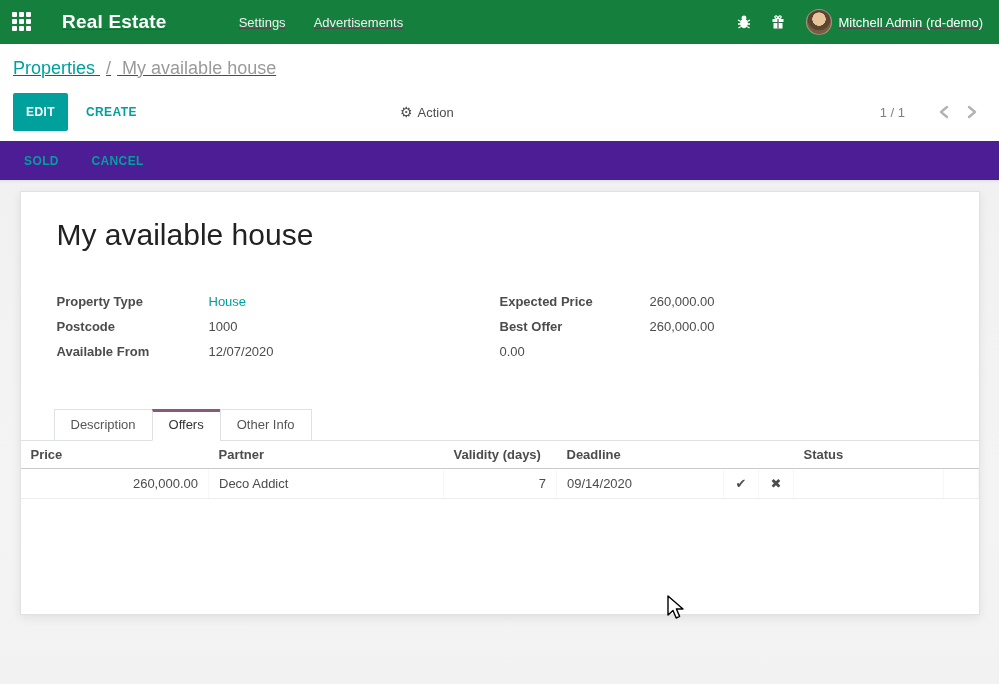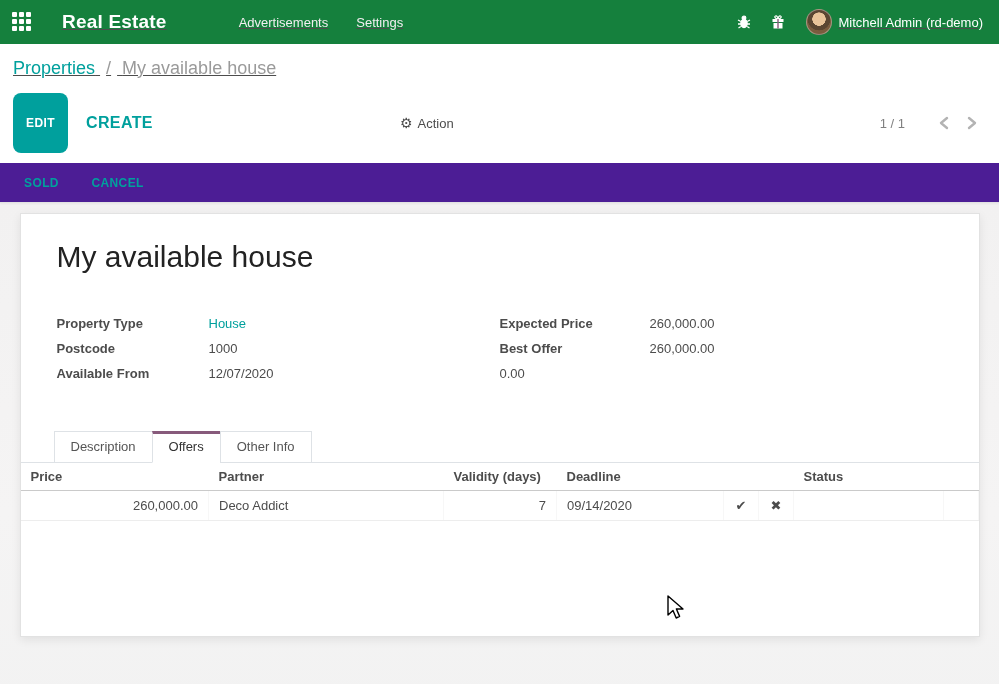--- a/index.html
+++ b/index.html
@@ -21,22 +21,22 @@
 
   
   .breadcrumb-bar { padding:14px 16px 6px 13px; background:#fff;text-decoration:underline; }
   .breadcrumb { font-size:18px; }
   .bc-parent { color:#00A09D; cursor:pointer; }
   .bc-sep { color:#9a9a9a; padding:0 6px; }
   .bc-current { color:#9a9a9a; }
 
   
   .control-panel { display:flex; align-items:center; padding:8px 16px 10px 13px; background:#fff; position:relative; }
-  .btn-edit { background:#00A09D; color:#fff; border:none; font-size:12px; font-weight:bold; padding:23px 13px; letter-spacing:.4px; cursor:pointer; border-radius:8px; font-family:inherit; }
-  .btn-create { background:none; border:none; color:#00A09D; font-size:16px; font-weight:bold; letter-spacing:.4px; margin-left:18px; cursor:pointer; font-family:inherit; }
+  .btn-edit { background:#00A09D; color:#fff; border:none; font-size:12px; font-weight:bold; padding:12px 13px; letter-spacing:.4px; cursor:pointer; border-radius:2px; font-family:inherit; }
+  .btn-create { background:none; border:none; color:#00A09D; font-size:12px; font-weight:bold; letter-spacing:.4px; margin-left:18px; cursor:pointer; font-family:inherit; }
   .action-menu { position:absolute; left:400px; display:flex; align-items:center; font-size:13px; color:#4c4c4c; cursor:pointer; font-weight:500; }
   .gear { font-size:14px; margin-right:5px; color:#4c4c4c; }
   .pager { margin-left:auto; display:flex; align-items:center; }
   .pager-count { font-size:13px; color:#808080; margin-right:22px; }
   .pager-arrow { width:22px; height:22px; display:flex; align-items:center; justify-content:center; cursor:pointer; margin-left:6px; }
 
   
   .status-bar { background:#4c1d95; border-bottom:1px solid #e2e2e2; padding:10px 16px 11px 24px; box-shadow:0 1px 2px rgba(0,0,0,.05); position:relative; z-index:2; }
   .sb-btn { background:none; border:none; color:#00A09D; font-size:12px; font-weight:bold; letter-spacing:.4px; margin-right:28px; cursor:pointer; font-family:inherit; }
 
@@ -82,22 +82,22 @@
       <span></span>
       <span></span>
       <span></span>
       <span></span>
       <span></span>
       <span></span>
       <span></span>
       <span></span>
   </div>
   <div class="brand">Real Estate</div>
+  <div class="nav-item">Settings</div>
   <div class="nav-item">Advertisements</div>
-  <div class="nav-item">Settings</div>
   <div class="nav-right">
     <svg class="nav-ico" viewBox="0 0 16 16">
       <g stroke="#fff" stroke-width="1.3" fill="none">
         <ellipse cx="8" cy="9.5" rx="3.2" ry="4" fill="#fff"></ellipse>
         <circle cx="8" cy="4" r="1.8" fill="#fff"></circle>
         <path d="M4.8 7.5 L2 6 M4.8 10 L2 10 M4.8 12.5 L2.5 14 M11.2 7.5 L14 6 M11.2 10 L14 10 M11.2 12.5 L13.5 14"></path>
       </g>
     </svg>
     <svg class="nav-ico" viewBox="0 0 16 16">
       <g fill="#fff">

